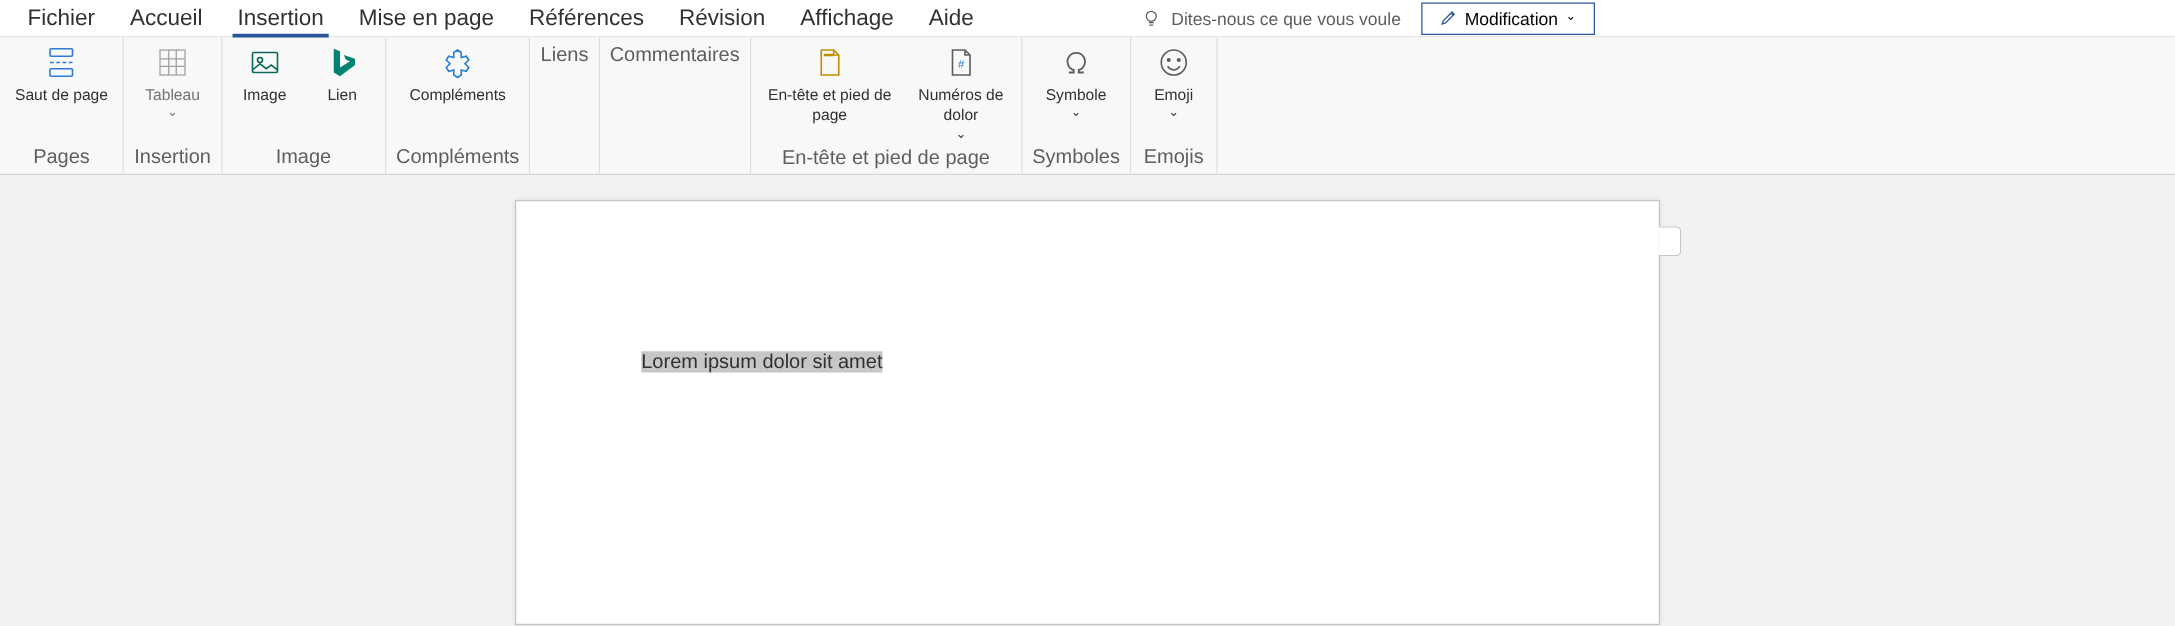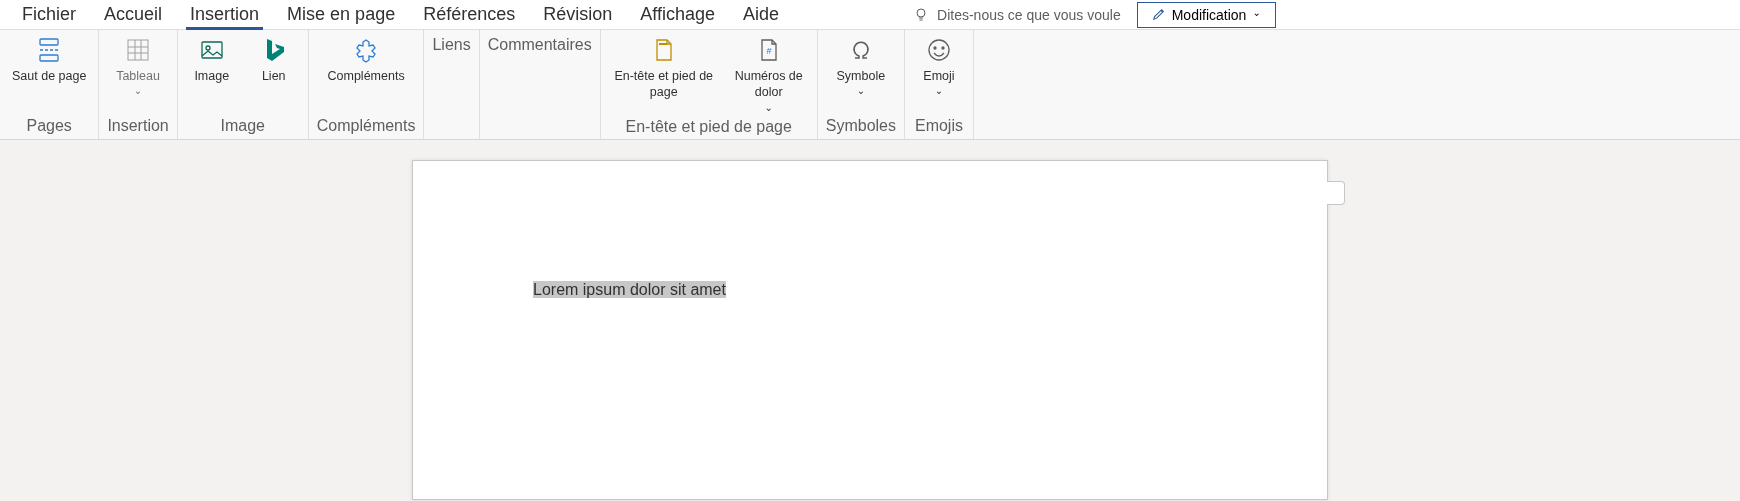--- a/index.html
+++ b/index.html
@@ -21,21 +21,21 @@
   .group { display: flex; flex-direction: column; align-items: center; justify-content: space-between; padding: 4px 8px 4px; border-right: 1px solid #e1dfdd; }
   .group-buttons { display: flex; gap: 10px; align-items: flex-start; flex: 1; }
   .rbtn { display: flex; flex-direction: column; align-items: center; justify-content: flex-start; min-width: 52px; padding: 2px 4px; font-size: 12.5px; color: #323130; text-align: center; cursor: pointer; line-height: 1.3; }
   .rbtn .ic { width: 28px; height: 28px; display: flex; align-items: center; justify-content: center; margin-bottom: 4px; }
   .rbtn.disabled { color: #737373; }
   .rbtn.highlighted { outline: 3px solid #e81123; outline-offset: 2px; }
   .group-label { font-size: 16px; color: #605e5c; padding-top: 2px; }
   
   .page-area { display: flex; justify-content: center; padding-top: 20px; }
   .page { width: 916px; height: 340px; background: #fff; border: 1px solid #c8c6c4; box-shadow: 0 0 4px rgba(0,0,0,0.1); padding: 120px 100px 0 100px; position: relative; }
-  .page-text { font-size: 16px; color: #323130; background: #c7c7c7; display: inline; margin-left: 20px; }
+  .page-text { font-size: 16px; color: #323130; background: #c7c7c7; display: inline; }
   .page-tab { position: absolute; top: 20px; right: -18px; width: 18px; height: 24px; border: 1px solid #c8c6c4; border-left: none; background: #fff; border-radius: 0 4px 4px 0; }
   
   .dd { font-size: 10px; }
 </style>
 </head>
 <body>
 
 <div class="tabs">
   <div class="tab">Fichier</div>
   <div class="tab">Accueil</div>

